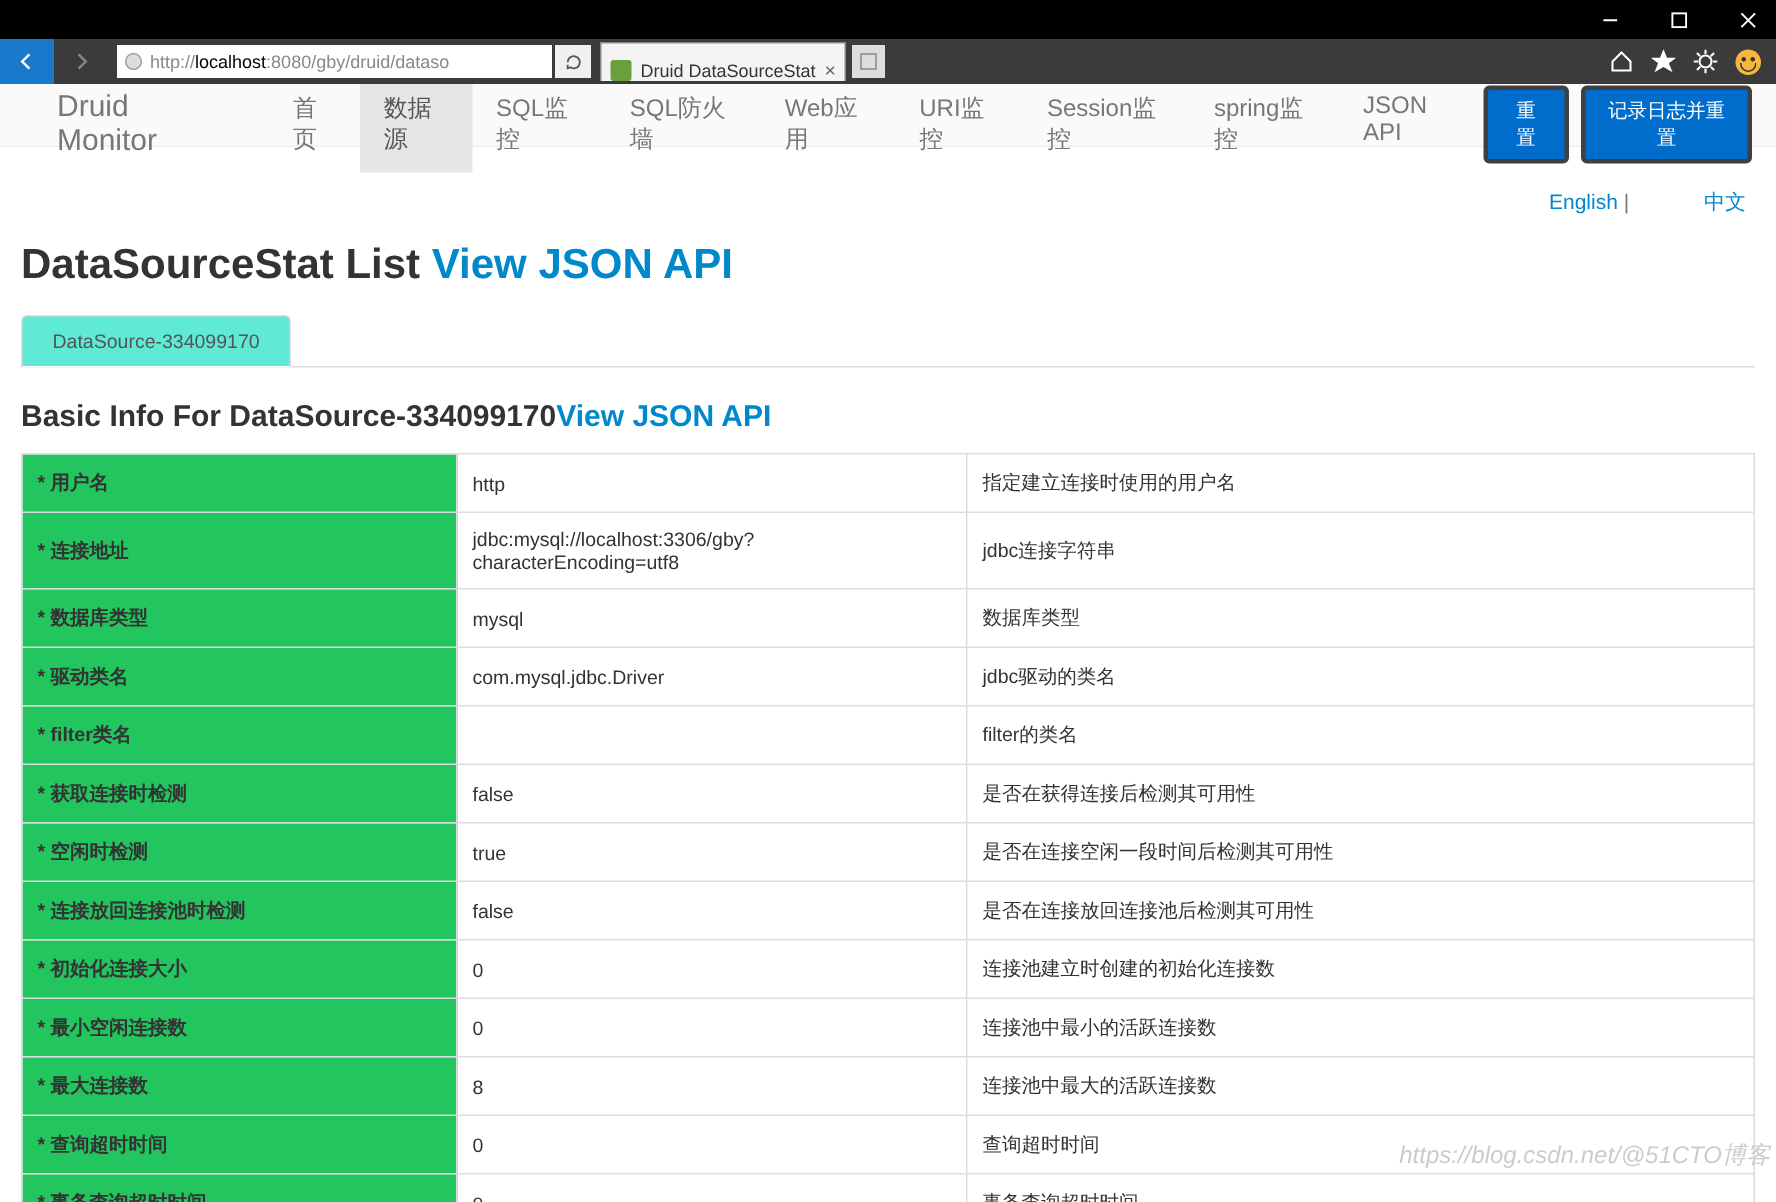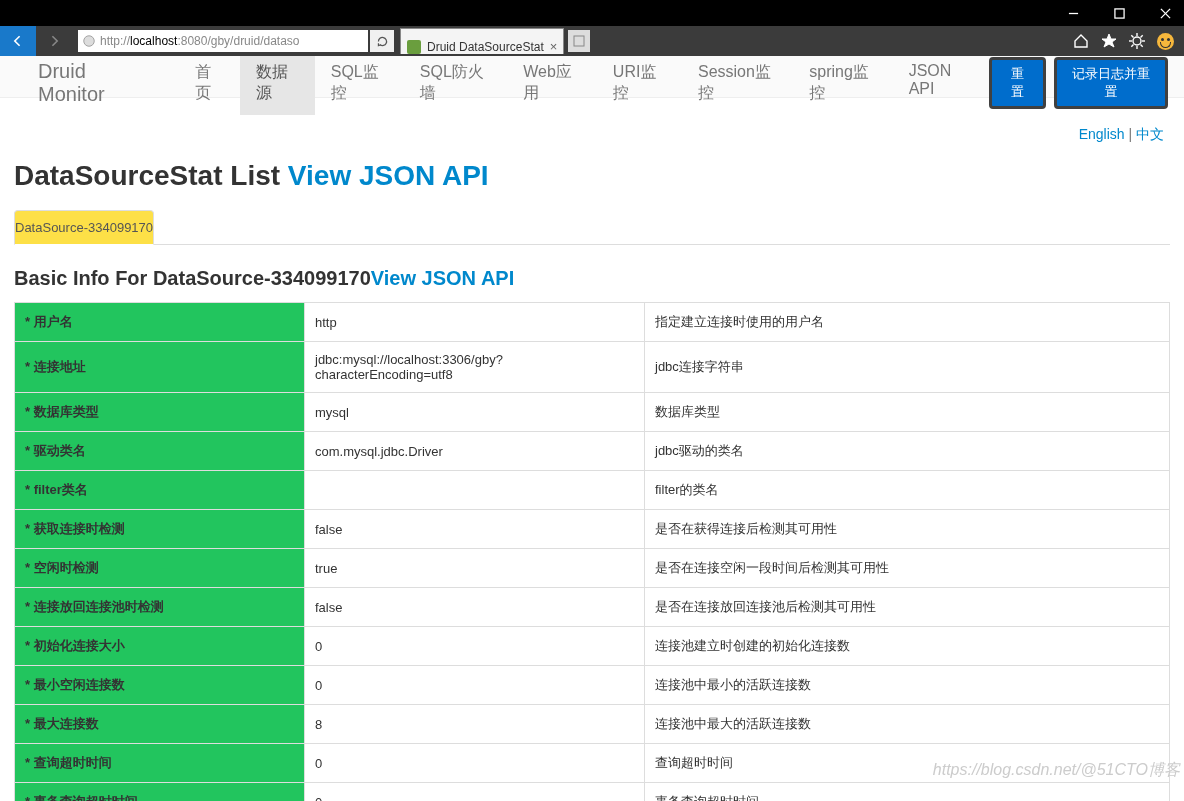--- a/index.html
+++ b/index.html
@@ -46,29 +46,29 @@
 .topnav { background:#fafafa; border-bottom:1px solid #eee; display:flex; align-items:center; padding:12px 0 0 38px; height:42px; }
 .brand { font-size:20px; color:#777; margin-right:30px; }
 .navlinks { display:flex; }
 .navlinks a { padding:11px 16px; font-size:16px; color:#777; text-decoration:none; display:block; }
 .navlinks a.active { background:#e6e6e6; color:#555; }
 .navbtns { margin-left:auto; display:flex; gap:8px; padding-right:16px; }
 .btn-prim { background:#006dcc; color:#fff; border:3px solid #404040; border-radius:4px; padding:5px 14px; font-size:13px; cursor:pointer; }
 
 
 .lang { text-align:right; padding:28px 20px 8px 0; font-size:14px; }
-.lang a { color:#0088cc; text-decoration:none; }
+.lang a { color:#0088cc; text-decoration:none;margin-left:46px; }
 .lang .sep { color:#777; }
 
 .main { padding:0 14px 40px 14px; }
 h1 { font-size:28px; font-weight:bold; color:#333; margin:8px 0 18px 0; }
 h1 a { color:#0088cc; text-decoration:none; }
 
 .tabs { border-bottom:1px solid #ddd; margin-bottom:22px; }
-.tabs .tabitem { display:inline-block; border:1px solid #ddd; border-bottom:1px solid #fff; margin-bottom:-1px; padding:9px 0; font-size:13px; color:#555; border-radius:4px 4px 0 0; background:#fde047; }
+.tabs .tabitem { display:inline-block; border:1px solid #ddd; border-bottom:1px solid #fff; margin-bottom:-1px; padding:9px 20px; font-size:13px; color:#555; border-radius:4px 4px 0 0; background:#5eead4; }
 
 h2 { font-size:20px; font-weight:bold; color:#333; margin-bottom:12px; }
 h2 a { color:#0088cc; text-decoration:none; }
 
 table.info { width:100%; border-collapse:collapse; border:1px solid #ddd; font-size:13px; }
 table.info td { border:1px solid #ddd; padding:10px 10px; color:#333; vertical-align:middle; }
 table.info td:first-child { width:290px; background:#22c55e; font-weight:bold; }
 table.info td:nth-child(2) { width:340px; }
 table.info td:nth-child(3) { }
 

